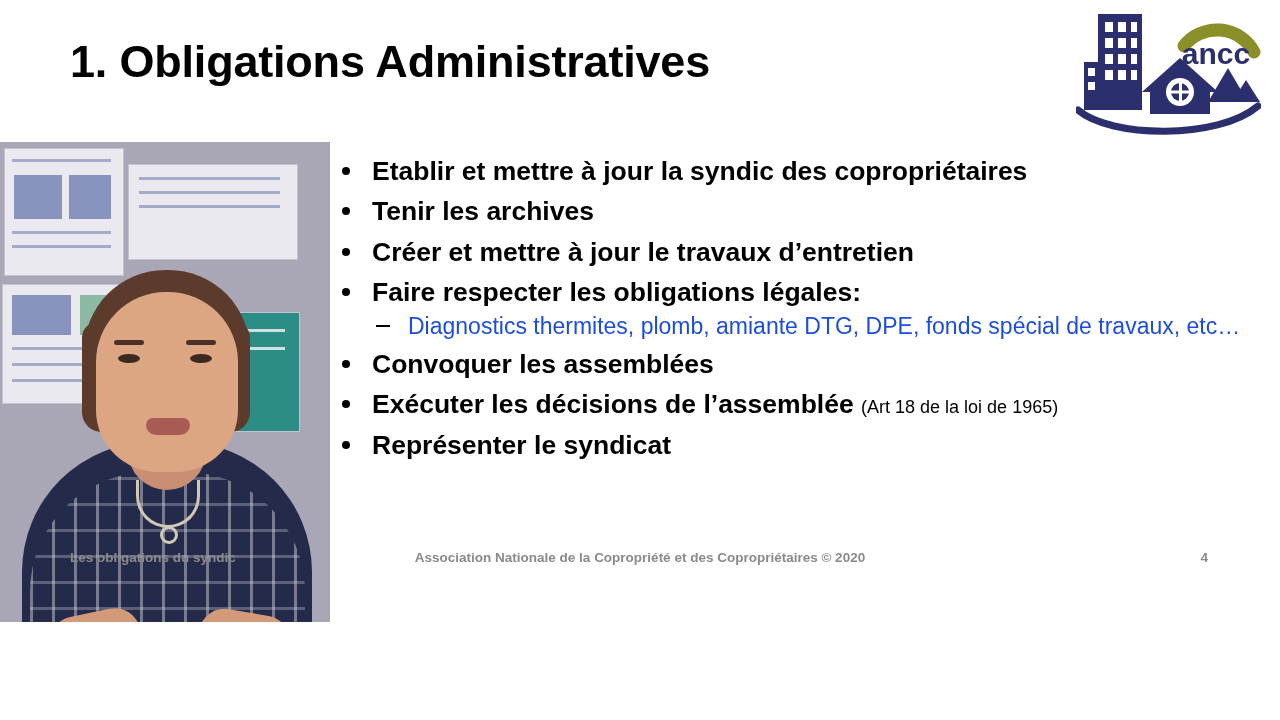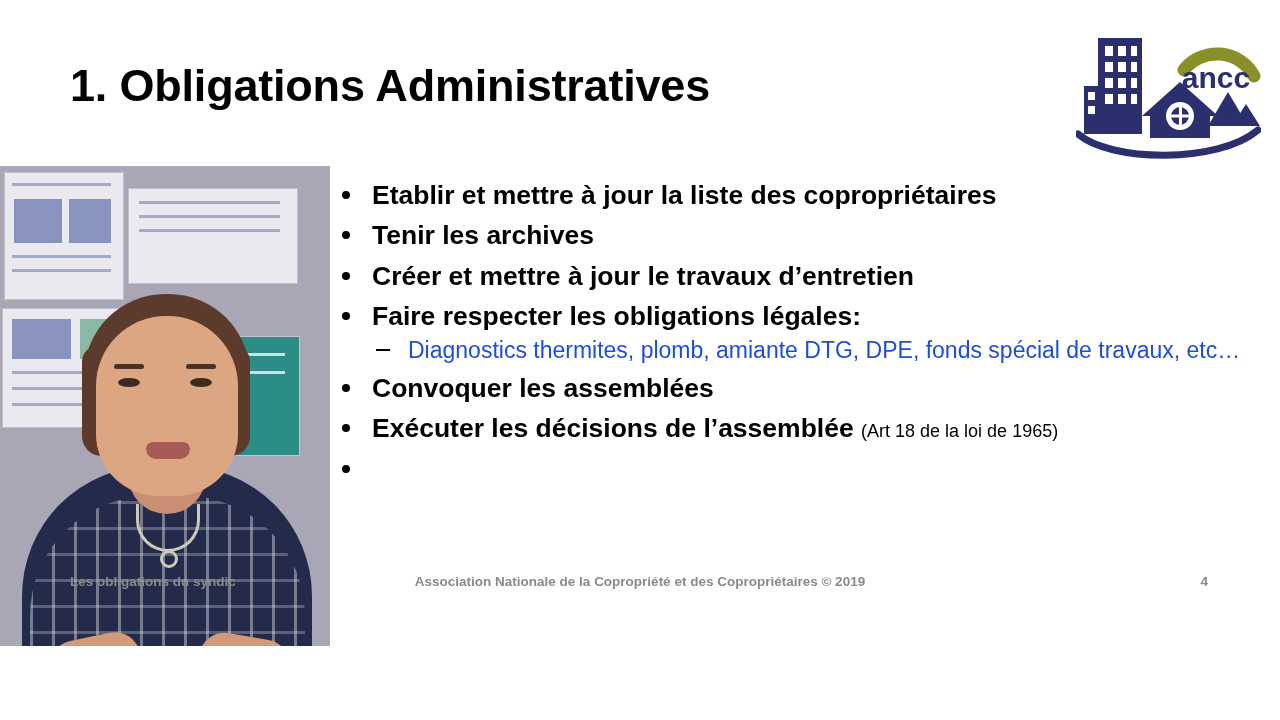--- a/index.html
+++ b/index.html
@@ -6,21 +6,20 @@
   html, body {
     width: 1280px; height: 720px;
     background: #ffffff;
     font-family: "Liberation Sans", sans-serif;
     overflow: hidden;
   }
   #slide {
     position: relative;
     width: 1280px; height: 588px;
     background: #ffffff;
-    margin-top: 24px;
   }
 
   
   #title {
     position: absolute;
     left: 70px; top: 36px;
     font-size: 45px;
     font-weight: bold;
     color: #000000;
     letter-spacing: -0.2px;
@@ -315,21 +314,21 @@
     <div class="pendant"></div>
     <div class="hand l"></div>
     <div class="hand r"></div>
   </div>
 
   <div id="content">
     <ul class="lvl1">
 
       <li class="b1">
         <span class="dot"></span>
-        <span>Etablir et mettre à jour la liste des copropriétaires</span>
+        <span>Etablir et mettre à jour la syndic des copropriétaires</span>
       </li>
 
       <li class="b1">
         <span class="dot"></span>
         <span>Tenir les archives</span>
       </li>
 
       <li class="b1">
         <span class="dot"></span>
         <span>Créer et mettre à jour le travaux d’entretien</span>
@@ -353,24 +352,25 @@
 
       <li class="b1">
         <span class="dot"></span>
         <span>Exécuter les décisions de l’assemblée</span>
         <span class="small">(Art 18 de la loi de 1965)</span>
       </li>
 
 
       <li class="b1">
         <span class="dot"></span>
+        <span>Représenter le syndicat</span>
       </li>
 
     </ul>
   </div>
 
   <div id="footer">
     <div class="left">Les obligations du syndic</div>
-    <div class="center">Association Nationale de la Copropriété et des Copropriétaires © 2019</div>
+    <div class="center">Association Nationale de la Copropriété et des Copropriétaires © 2020</div>
     <div class="right">4</div>
   </div>
 
 </div>
 
 </body></html>

